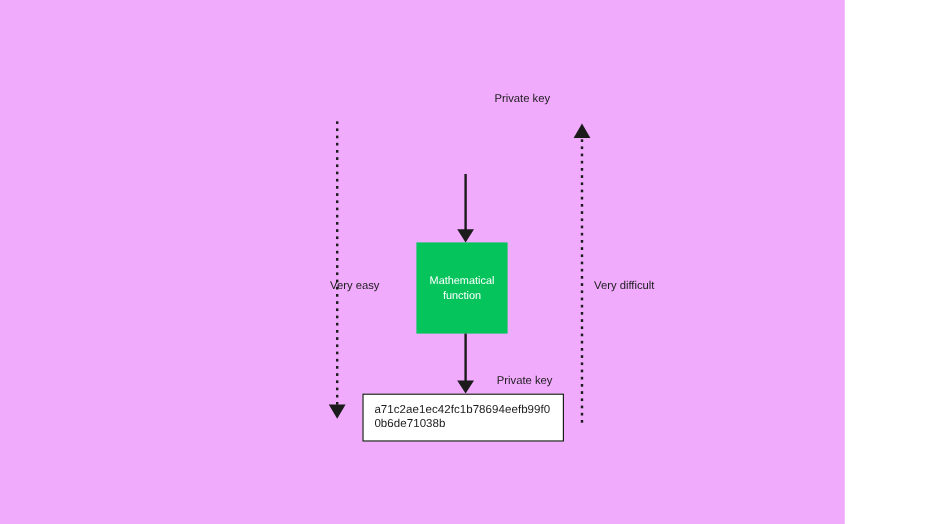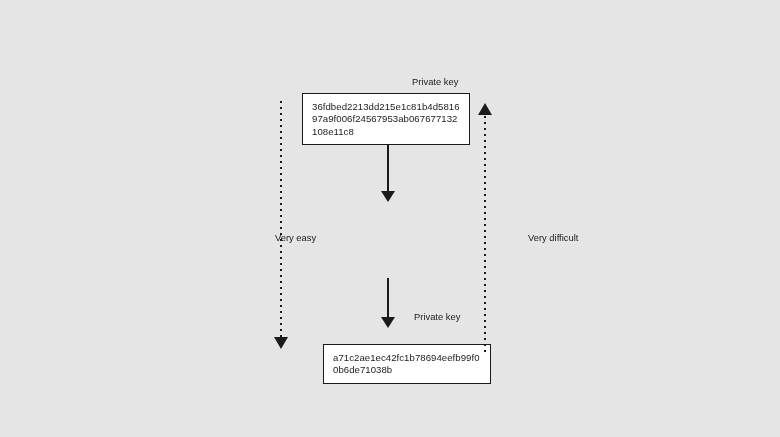--- a/index.html
+++ b/index.html
@@ -9,23 +9,23 @@
   }
   body {
     width: 780px;
     height: 437px;
     font-family: "Liberation Sans", sans-serif;
     color: #1b1b1b;
     overflow: hidden;
   }
   #canvas {
     position: relative;
-    width: 780px;
+    width: 704px;
     height: 437px;
-    background: #e5e5e5;
+    background: #f0abfc;
   }
 
   
   .key-box {
     position: absolute;
     box-sizing: border-box;
     border: 1.4px solid #1b1b1b;
     background: #ffffff;
     padding: 7px 9px 7px 9px;
     font-size: 9.6px;
@@ -36,24 +36,23 @@
     word-break: break-all;
   }
   #private-key-box {
     left: 302px;
     top: 93px;
     width: 168px;
     height: 52px;
   }
   #public-key-box {
     left: 302px;
-    top: 344px;
+    top: 328px;
     width: 168px;
     height: 40px;
-    margin-left: 21px;
   }
 
   
   .box-caption {
     position: absolute;
     font-size: 9.4px;
     line-height: 11px;
     color: #1b1b1b;
     white-space: nowrap;
   }
@@ -177,37 +176,37 @@
     white-space: nowrap;
   }
   #easy-label {
     left: 228px;
     top: 232px;
     margin-left: 47px;
   }
   #difficult-label {
     left: 495px;
     top: 232px;
-    margin-left: 33px;
   }
 </style>
 </head>
 <body>
 
 <div id="canvas">
 
   <div class="box-caption" id="private-key-caption">Private key</div>
 
-  <div class="key-box" id="private-key-box">36fdbed2213dd215e1c81b4d581697a9f006f24567953ab067677132108e11c8</div>
 
   <div class="solid-arrow" id="arrow-private-to-function">
     <div class="shaft"></div>
     <div class="head"></div>
   </div>
 
+  <div id="function-box">Mathematical
+function</div>
 
   <div class="solid-arrow" id="arrow-function-to-public">
     <div class="shaft"></div>
     <div class="head"></div>
   </div>
 
   <div class="box-caption" id="public-key-caption">Private key</div>
 
   <div class="key-box" id="public-key-box">a71c2ae1ec42fc1b78694eefb99f00b6de71038b</div>
 

